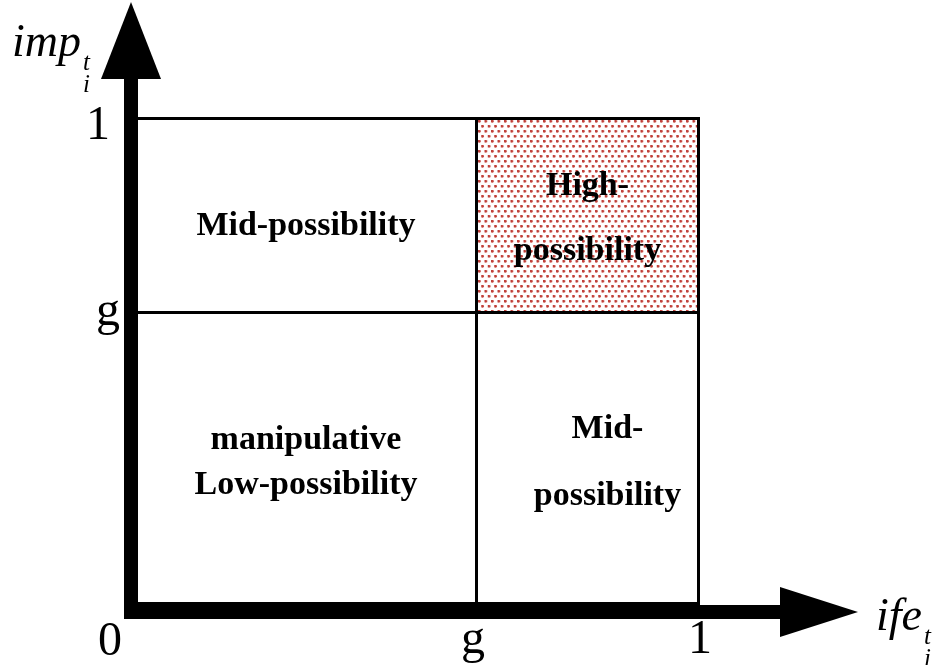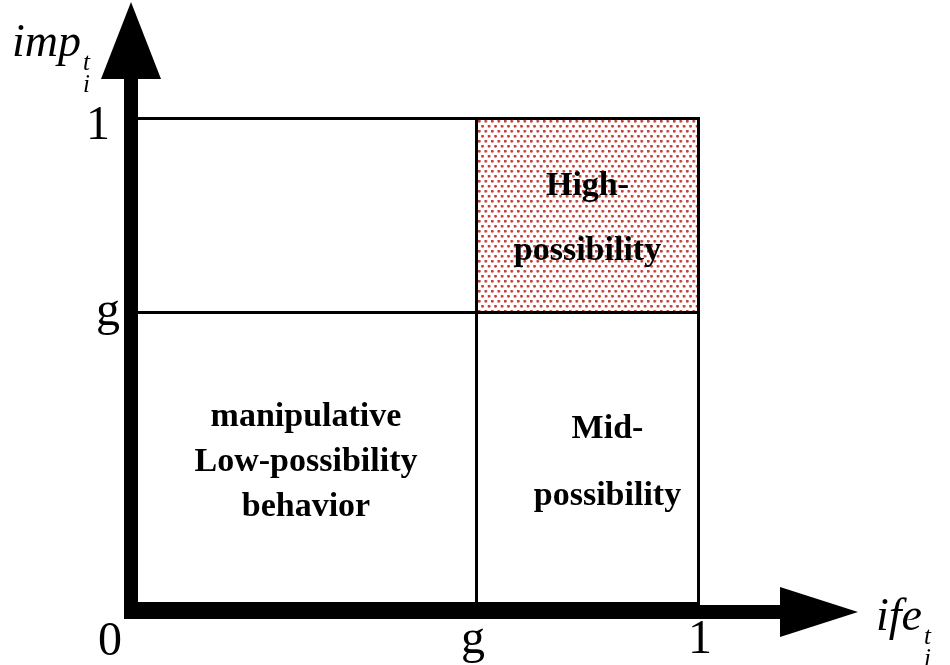--- a/index.html
+++ b/index.html
@@ -111,28 +111,30 @@
   <div class="arrow x-arrow"></div>
 
   <div class="line box-top"></div>
   <div class="line box-right"></div>
   <div class="line box-bottom"></div>
   <div class="line mid-h"></div>
   <div class="line mid-v"></div>
 
   <div class="dotted-fill"></div>
 
+  <div class="quad quad-tl">
+    <div>Mid-possibility</div>
+  </div>
   <div class="quad quad-tr">
     <div>High-</div>
     <div>possibility</div>
   </div>
   <div class="quad quad-bl">
     <div>manipulative</div>
     <div>Low-possibility</div>
-    <div>behavior</div>
   </div>
   <div class="quad quad-br">
     <div>Mid-</div>
     <div>possibility</div>
   </div>
 
   <div class="tick tick-y1">1</div>
   <div class="tick tick-yg">g</div>
   <div class="tick tick-x0">0</div>
   <div class="tick tick-xg">g</div>

